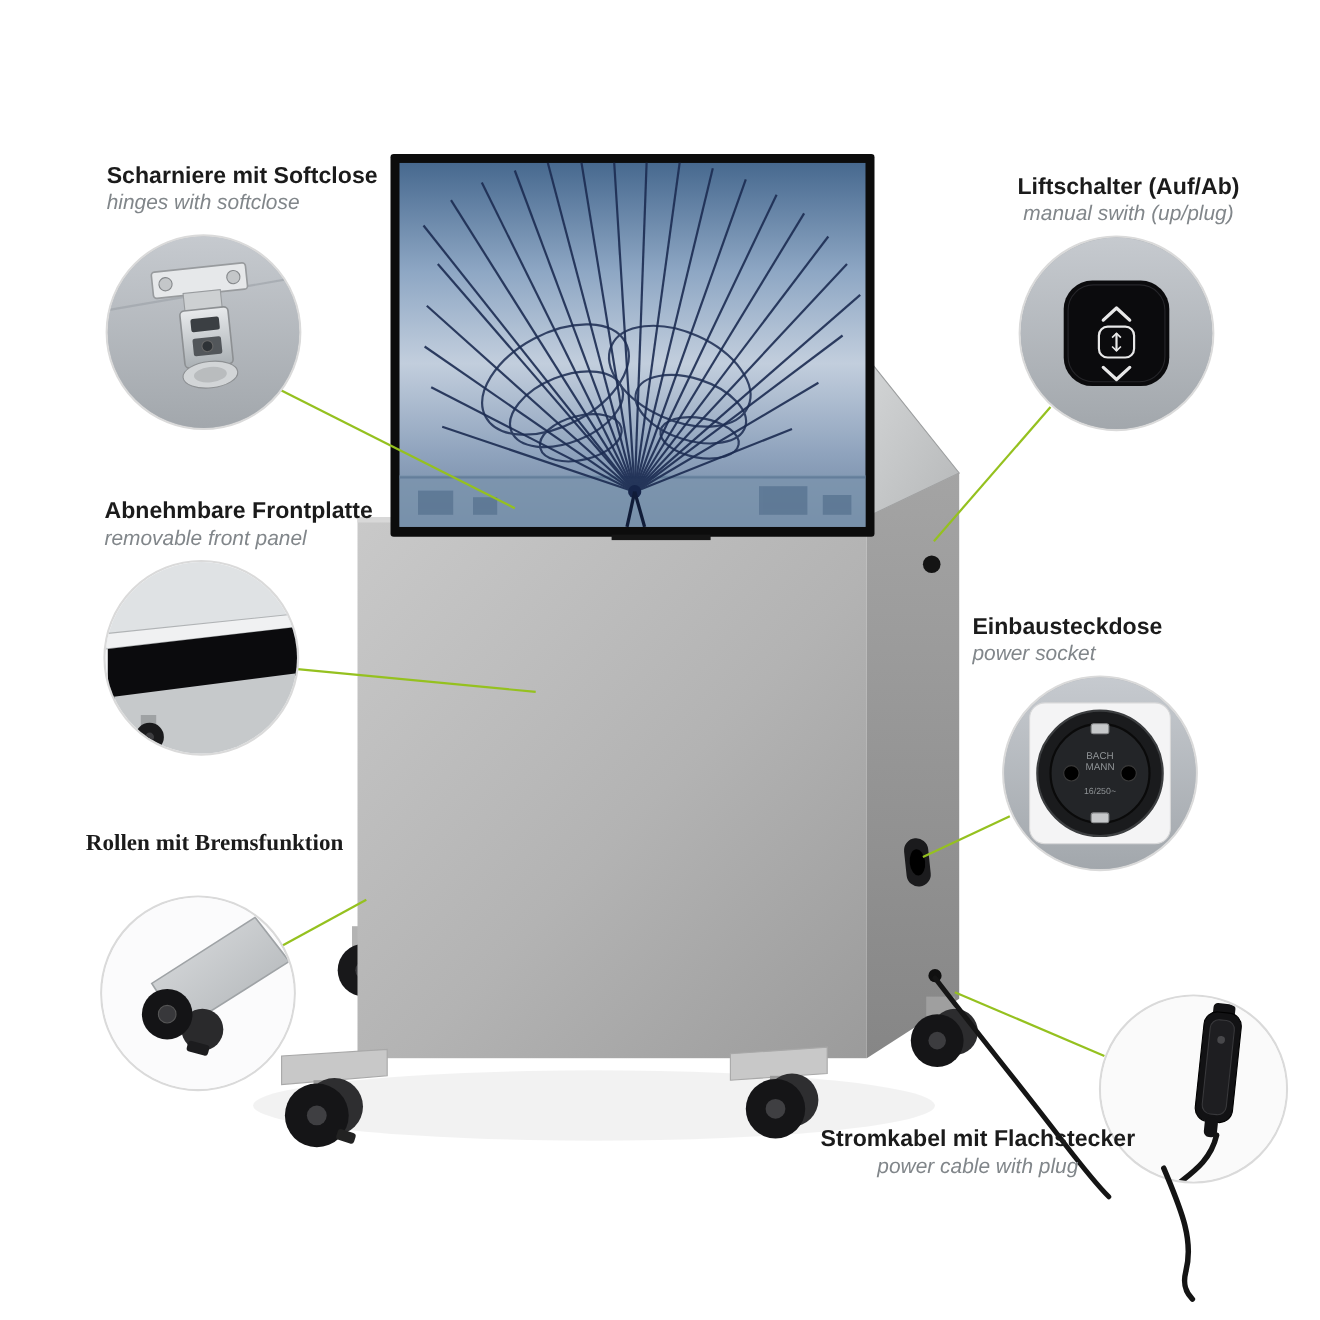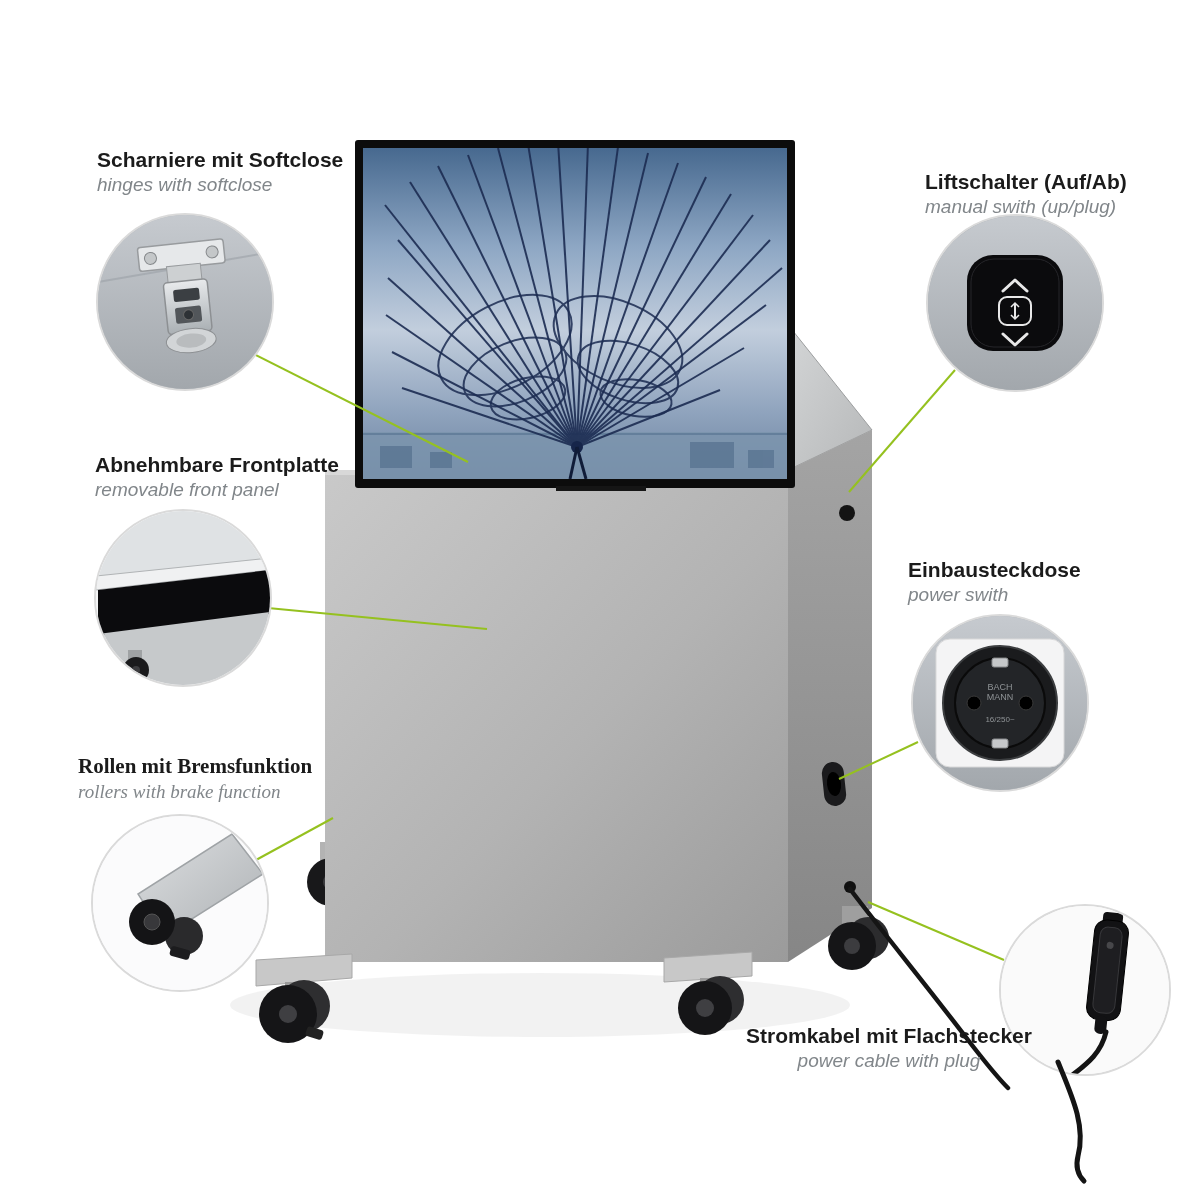--- a/index.html
+++ b/index.html
@@ -287,31 +287,30 @@
   <span class="callout-sub">hinges with softclose</span>
 </div>
 
 <div class="callout-label" style="left:95px;top:451px;">
   <span class="callout-title">Abnehmbare Frontplatte</span>
   <span class="callout-sub">removable front panel</span>
 </div>
 
 <div class="callout-label" style="left:78px;top:753px;font-family:Liberation Serif, serif;">
   <span class="callout-title">Rollen mit Bremsfunktion</span>
-  <span class="callout-sub">rollers with brake function</span>
-</div>
-
-<div class="callout-label" style="left:925px;top:168px;">
+</div>
+
+<div class="callout-label" style="left:925px;top:156px;text-align:center;">
   <span class="callout-title">Liftschalter (Auf/Ab)</span>
   <span class="callout-sub">manual swith (up/plug)</span>
 </div>
 
-<div class="callout-label" style="left:908px;top:556px;">
+<div class="callout-label" style="left:884px;top:556px;">
   <span class="callout-title">Einbausteckdose</span>
-  <span class="callout-sub">power swith</span>
+  <span class="callout-sub">power socket</span>
 </div>
 
 <div class="callout-label" style="left:746px;top:1022px;text-align:center;">
   <span class="callout-title">Stromkabel mit Flachstecker</span>
   <span class="callout-sub">power cable with plug</span>
 </div>
 
 </div>
 
 </body></html>

